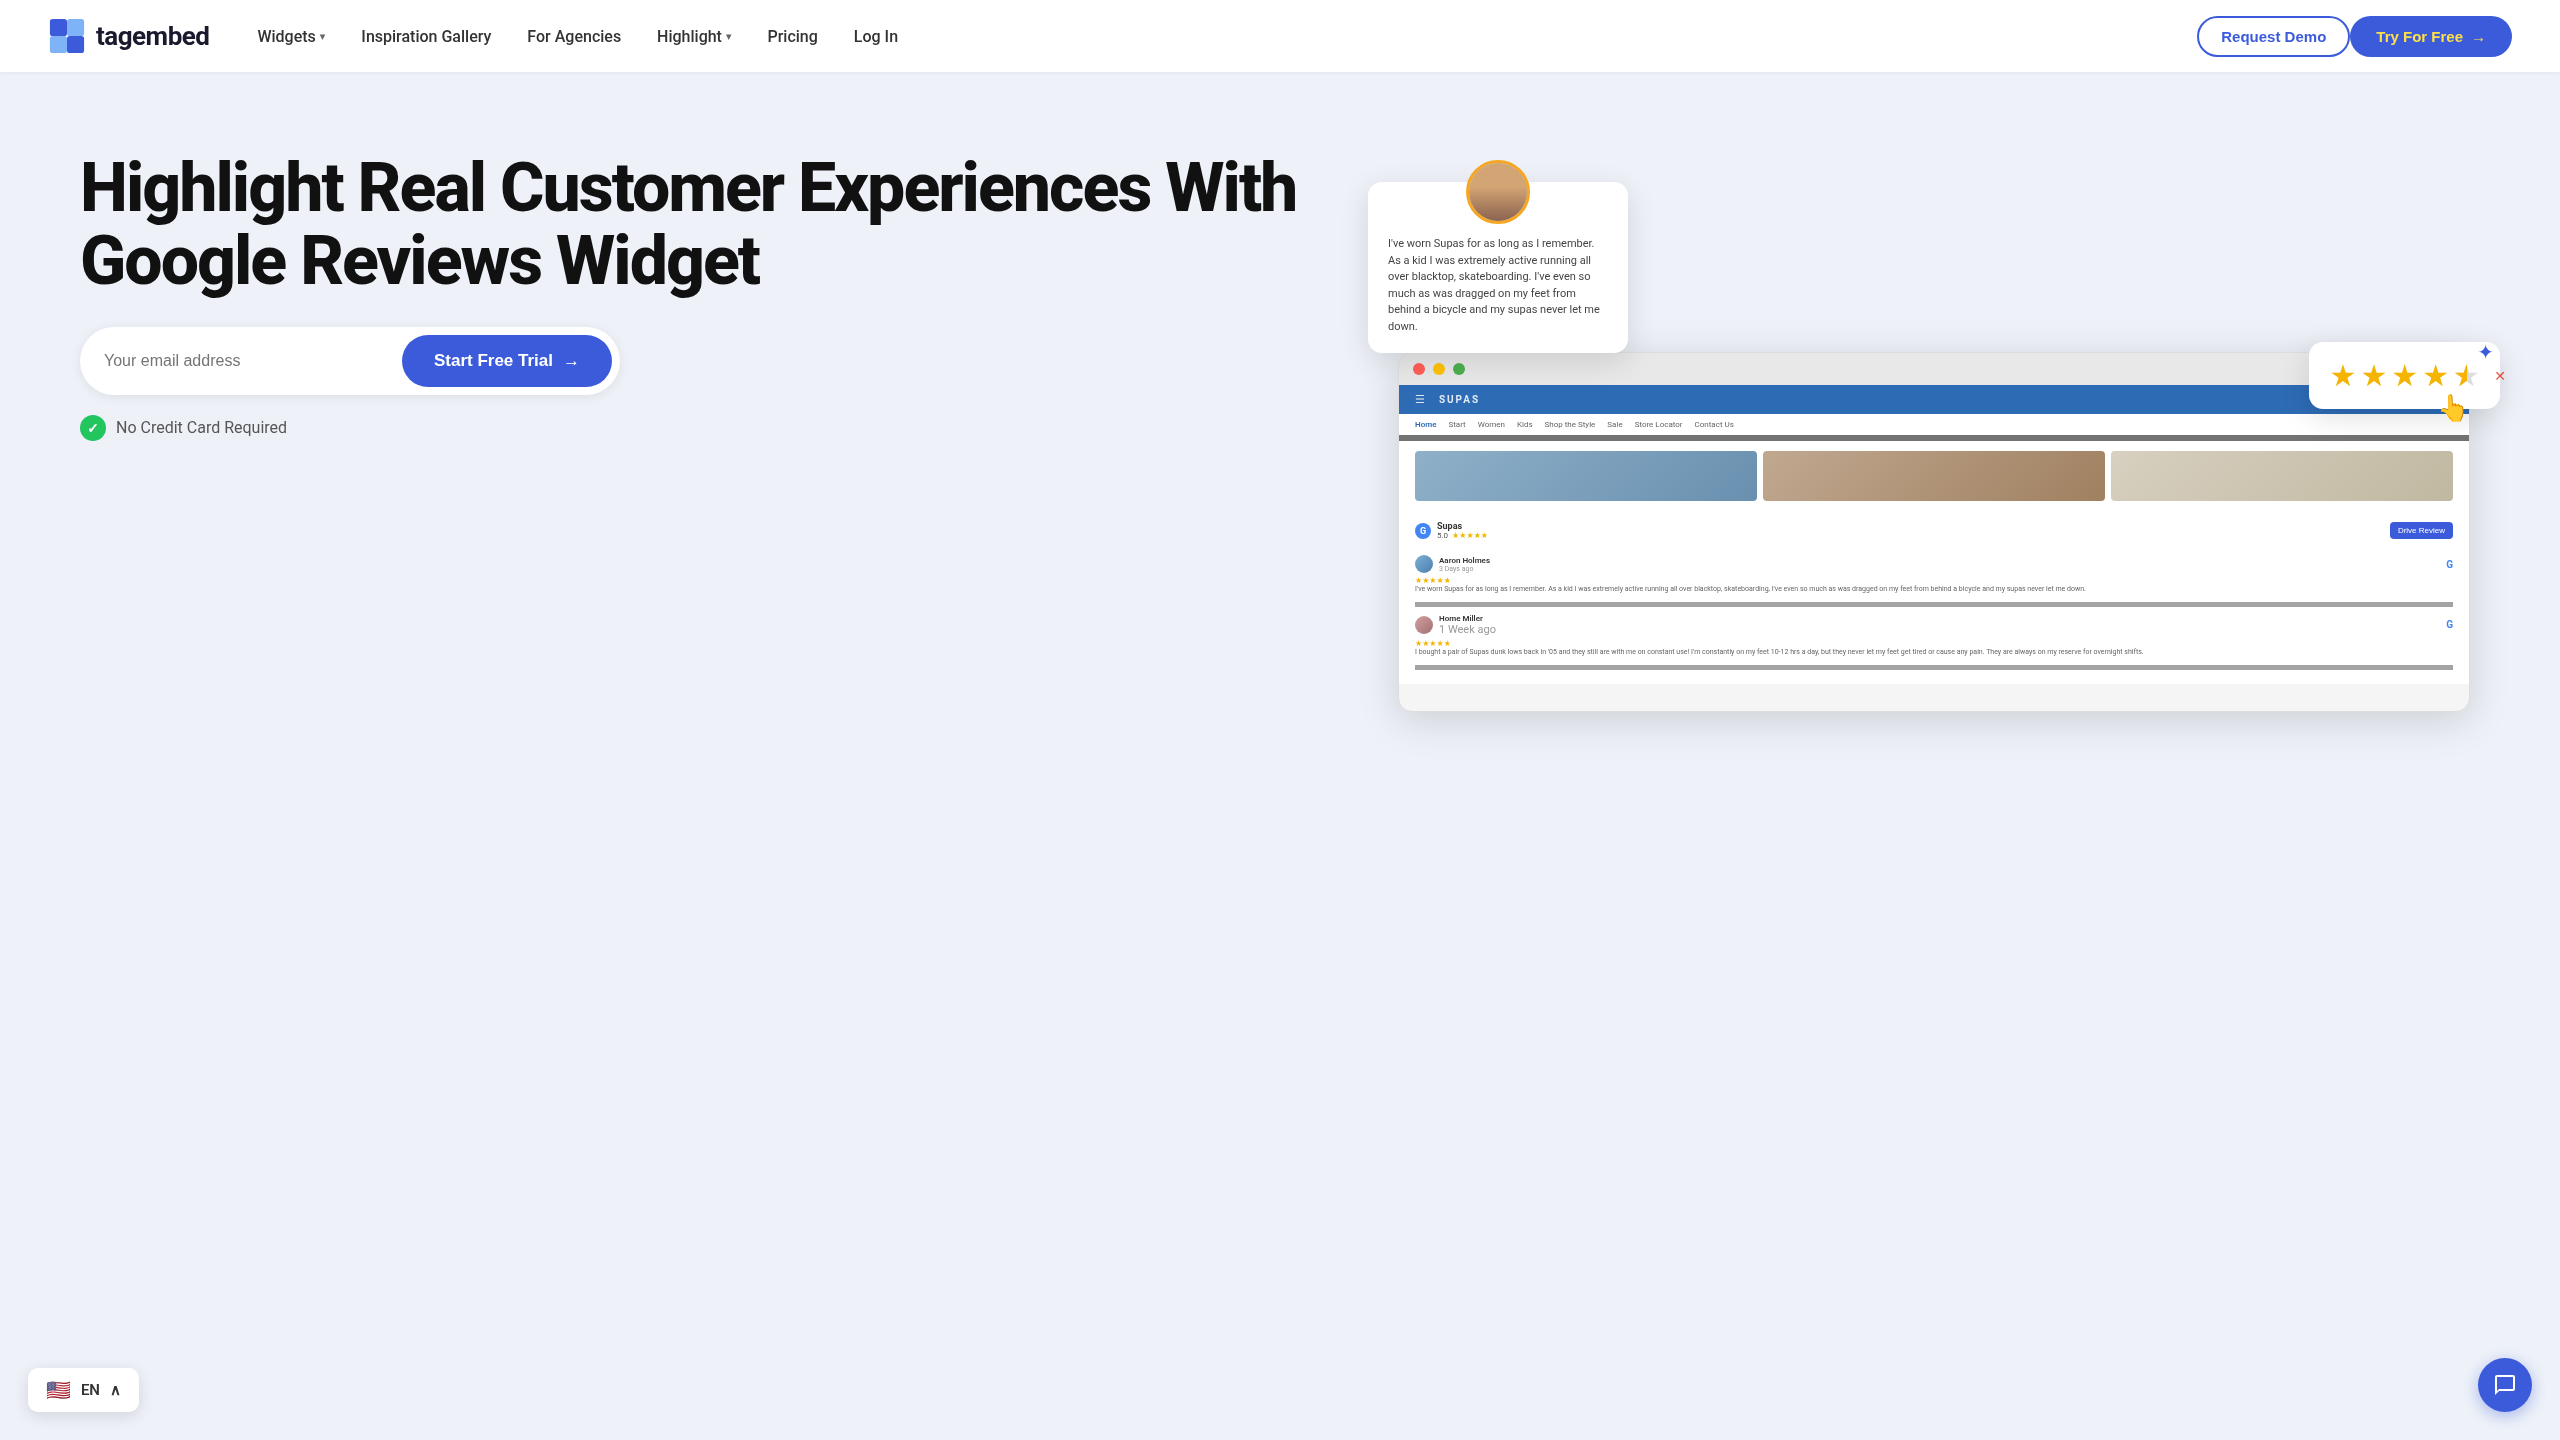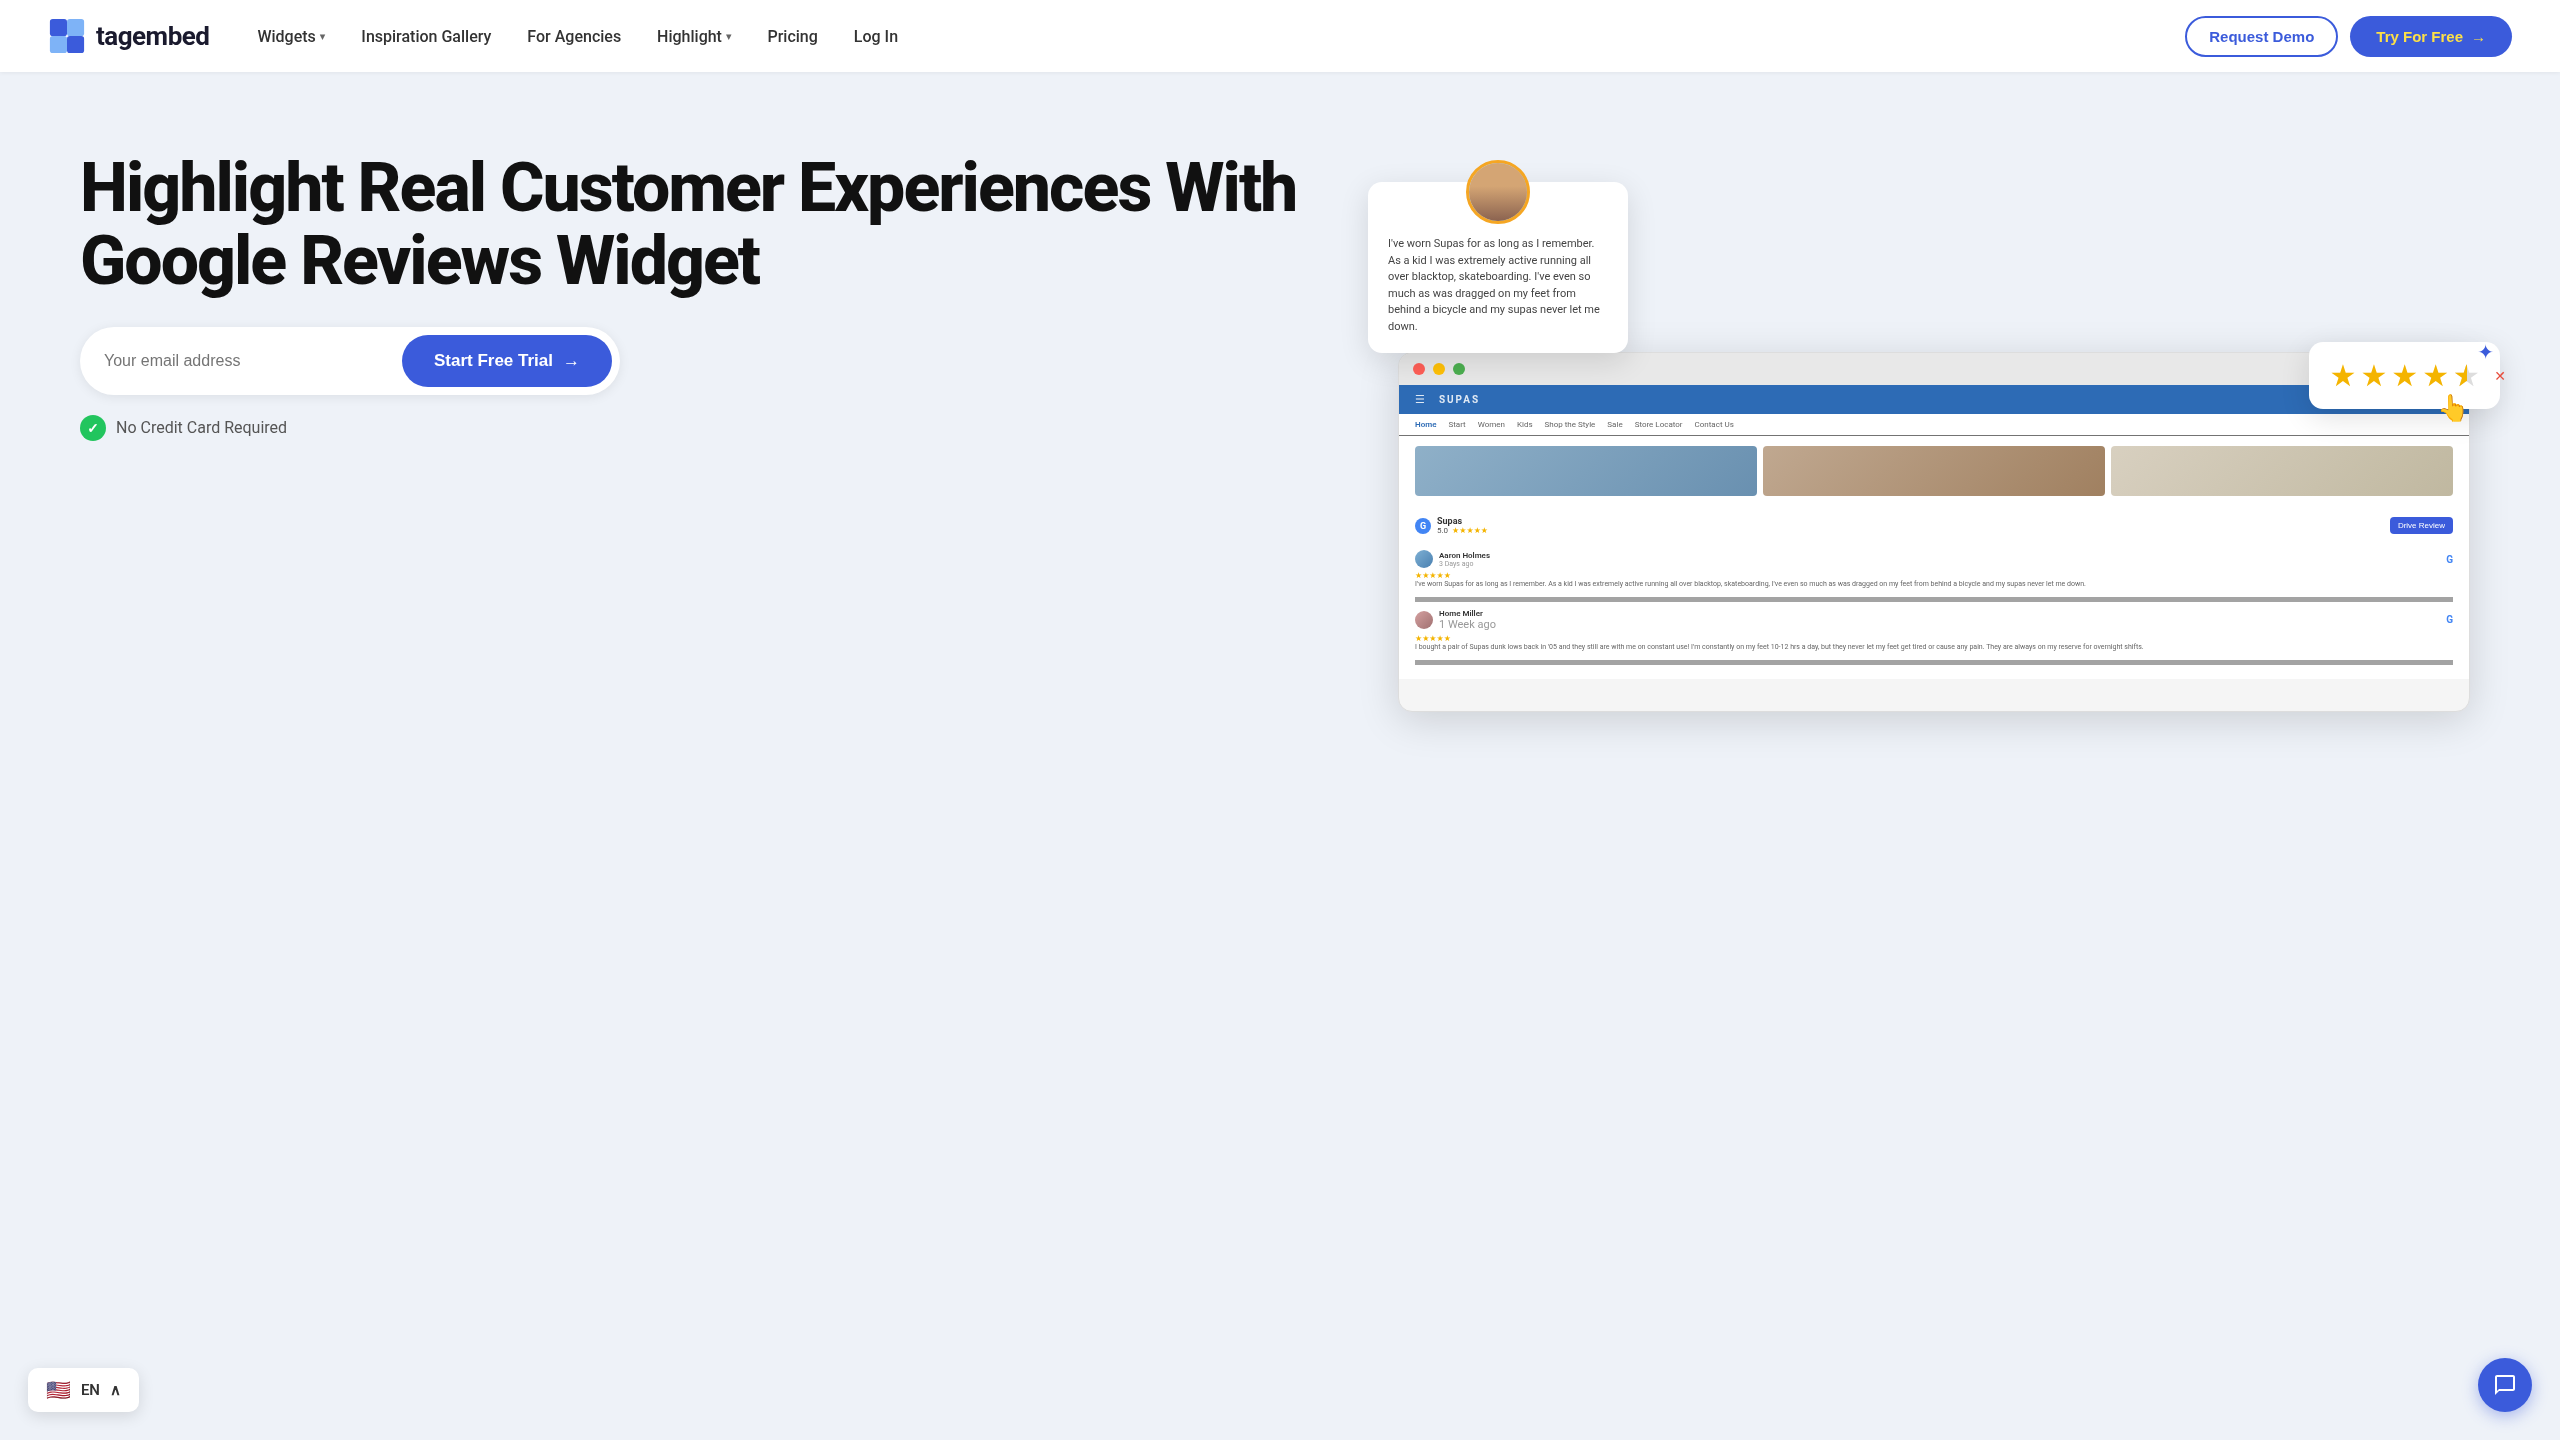--- a/index.html
+++ b/index.html
@@ -63,21 +63,21 @@
     }
 
     .nav-link .chevron {
       font-size: 11px;
       color: #666;
     }
 
     .nav-actions {
       display: flex;
       align-items: center;
-      gap: 12px;
+      gap: 0;
     }
 
     .btn-demo {
       border: 2px solid #3b5bdb;
       color: #3b5bdb;
       background: transparent;
       padding: 10px 22px;
       border-radius: 50px;
       font-size: 15px;
       font-weight: 600;
@@ -565,21 +565,21 @@
         <span class="dot dot-green"></span>
       </div>
       <div class="browser-content">
 
         <div class="supas-nav">
           <span style="color:#fff;font-size:11px;">☰</span>
           <span style="font-size:10px;font-weight:700;color:#fff;letter-spacing:2px;">SUPAS</span>
           <span style="color:#fff;font-size:10px;margin-left:auto;">🔍</span>
         </div>
 
-        <div style="display:flex;gap:12px;padding:6px 16px;background:#fff;border-bottom:1px solid #737373;">
+        <div style="display:flex;gap:12px;padding:6px 16px;background:#fff;border-bottom:6px solid #737373;">
           <span style="font-size:8px;color:#2d6bb5;font-weight:600;">Home</span>
           <span style="font-size:8px;color:#666;">Start</span>
           <span style="font-size:8px;color:#666;">Women</span>
           <span style="font-size:8px;color:#666;">Kids</span>
           <span style="font-size:8px;color:#666;">Shop the Style</span>
           <span style="font-size:8px;color:#666;">Sale</span>
           <span style="font-size:8px;color:#666;">Store Locator</span>
           <span style="font-size:8px;color:#666;">Contact Us</span>
         </div>
 

